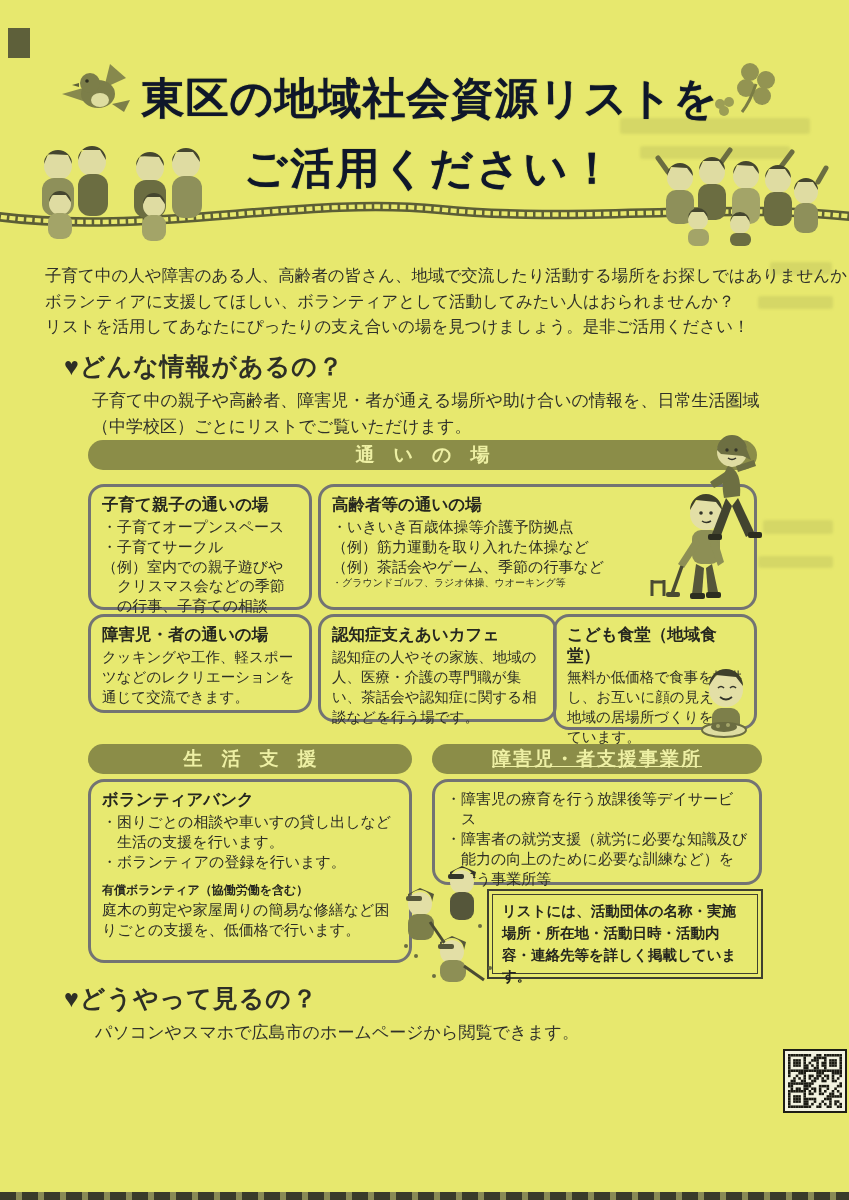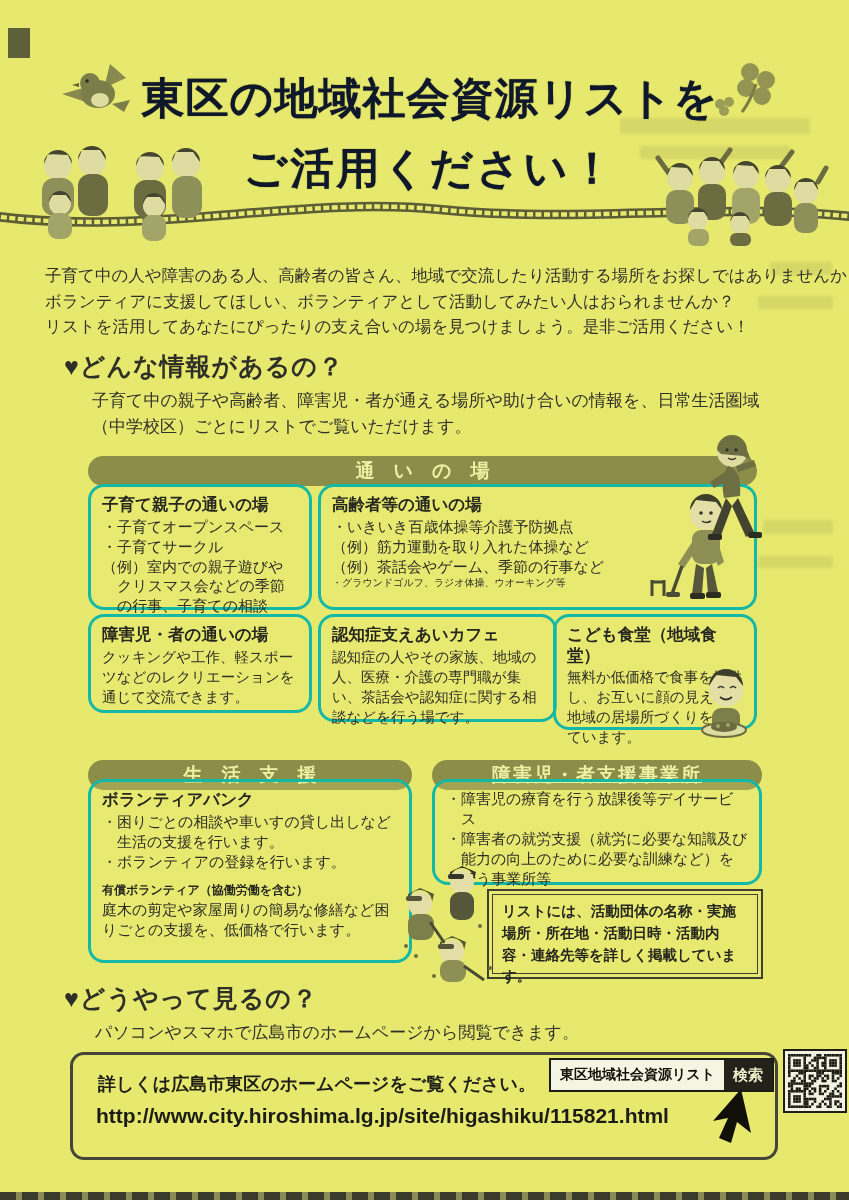--- a/index.html
+++ b/index.html
@@ -17,23 +17,23 @@
   .title .l1{font-size:43px;letter-spacing:1px;}
   .title .l2{font-size:43px;margin-top:12px;letter-spacing:3px;}
   
   .intro{position:absolute;left:45px;top:263px;width:795px;color:#30312a;}
   .intro .ln{font-size:16.5px;line-height:1.55;white-space:nowrap;font-weight:500;}
   
   .hheading{position:absolute;font-size:25px;font-weight:900;color:#2e2f26;letter-spacing:1px;}
   .subtext{position:absolute;font-size:17px;line-height:1.55;color:#30312a;}
   
   .bar{position:absolute;height:30px;border-radius:15px;background:#8b8d48;
-       color:#eef0a4;font-weight:bold;font-size:19px;text-align:center;line-height:30px;margin-top:16px;}
-  
-  .card{position:absolute;border:3px solid #14b8a6;border-radius:16px;padding:7px 11px;background:rgba(233,234,120,.25);}
+       color:#eef0a4;font-weight:bold;font-size:19px;text-align:center;line-height:30px;}
+  
+  .card{position:absolute;border:3px solid #737373;border-radius:16px;padding:7px 11px;background:rgba(233,234,120,.25);}
   .card .ct{font-size:16.5px;font-weight:900;color:#26271f;line-height:1.25;margin-bottom:2px;}
   .card .ln{font-size:15px;line-height:1.33;color:#2e2f26;}
   .card .ln.small{font-size:10px;white-space:nowrap;}
   .card .body{font-size:14.5px;line-height:1.38;color:#2e2f26;}
   .hang{padding-left:1em;text-indent:-1em;}
   .blockgap{height:12px;}
   
   .note-outer{position:absolute;border:2px solid #3f4030;padding:3px;background:rgba(233,234,120,.3);}
   .note-inner{border:1.5px solid #3f4030;padding:6px 9px;height:100%;}
   .note-inner .body{font-size:14.5px;font-weight:900;line-height:1.5;color:#26271f;}
@@ -297,31 +297,20 @@
         <circle cx="26" cy="100" r="2" fill="#6b6d41"></circle>
       <circle cx="90" cy="70" r="2" fill="#6b6d41"></circle>
         <circle cx="100" cy="112" r="2" fill="#6b6d41"></circle>
       <circle cx="44" cy="120" r="2" fill="#6b6d41"></circle>
     </g>
   </svg>
 
   <div class="hheading" style="left:64px;top:982px;">♥どうやって見るの？</div>
   <div class="subtext" style="left:95px;top:1020px;">パソコンやスマホで広島市のホームページから閲覧できます。</div>
 
-  <div class="fbox">
-    <div class="flead">詳しくは広島市東区のホームページをご覧ください。</div>
-    <div class="furl">http://www.city.hiroshima.lg.jp/site/higashiku/115821.html</div>
-    <div class="search">
-      <div class="lbl">東区地域社会資源リスト</div>
-      <div class="btn">検索</div>
-    </div>
-    <svg class="abs" style="left:638px;top:34px;" width="52" height="58" viewBox="0 0 52 58">
-      <path d="M30 0 L40 44 L26 33 L20 54 L8 49 L17 29 L2 32 Z" fill="#101009"></path>
-    </svg>
-  </div>
 
   <div class="qrwrap">
     <svg id="qr" width="54" height="54" viewBox="0 0 63 63" fill="#1a1a12">
         <rect x="0" y="0" width="3" height="3"></rect>
         <rect x="3" y="0" width="3" height="3"></rect>
         <rect x="6" y="0" width="3" height="3"></rect>
         <rect x="9" y="0" width="3" height="3"></rect>
         <rect x="12" y="0" width="3" height="3"></rect>
         <rect x="15" y="0" width="3" height="3"></rect>
         <rect x="18" y="0" width="3" height="3"></rect>

